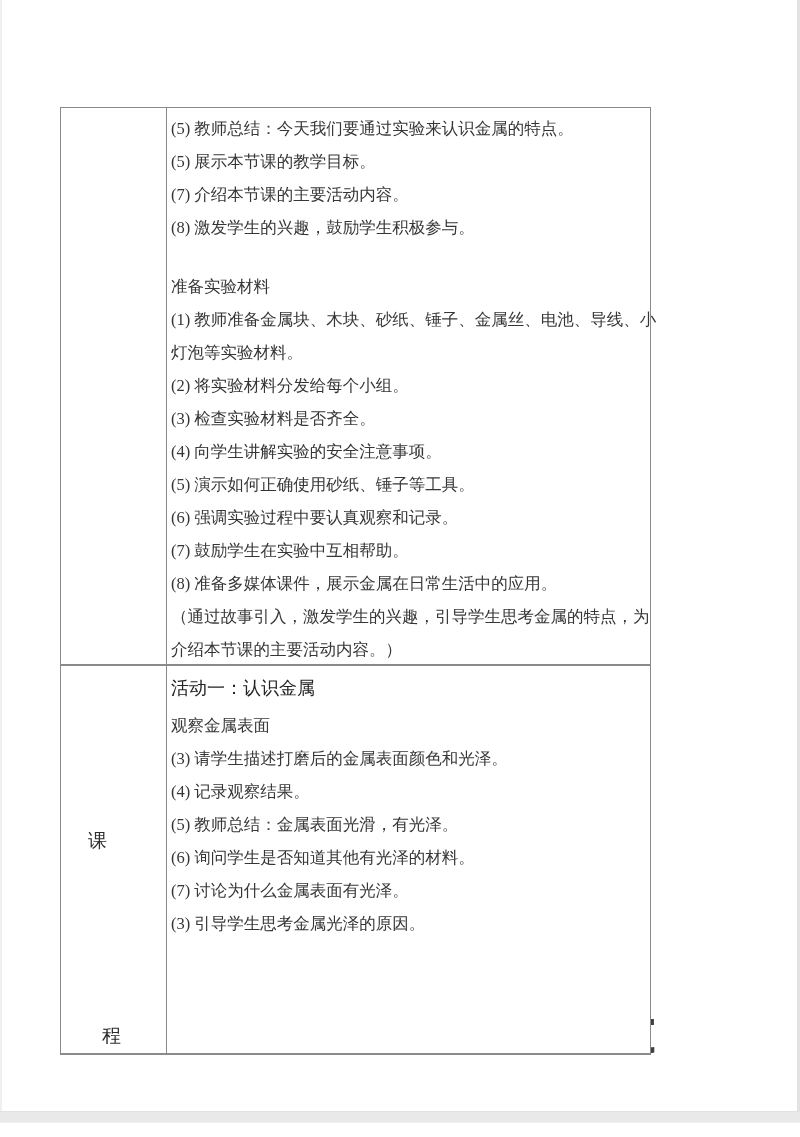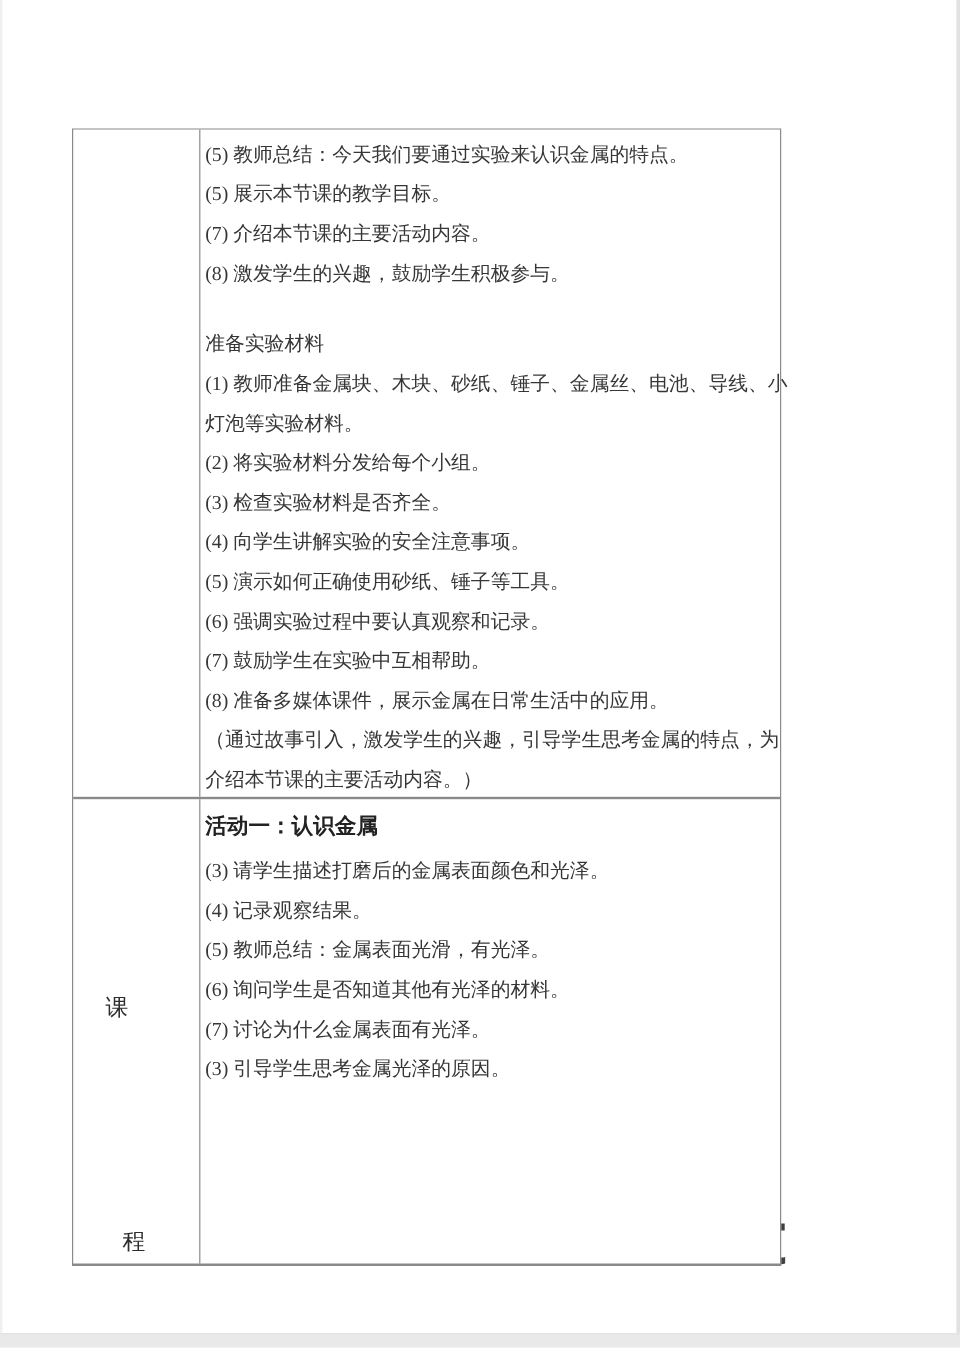--- a/index.html
+++ b/index.html
@@ -89,21 +89,21 @@
   .content-cell p {
     margin: 0;
     line-height: 33px;
     font-size: 16.5px;
     color: #363636;
     white-space: nowrap;
     overflow: visible;
   }
   .gap-before { margin-top: 26px !important; font-family: Liberation Serif, serif; }
   .activity-heading {
-    font-weight: bold;
+    font-weight: normal;
     font-size: 18px !important;
     color: #222222 !important;
     margin-bottom: 4px !important;
   }
   .side-char {
     position: absolute;
     font-size: 19px;
     color: #2d2d2d;
     line-height: 20px;
   }
@@ -144,20 +144,21 @@
       </div>
     </div>
 
     <div class="t-row row2">
       <div class="side-cell">
         <span class="side-char char-top">课</span>
         <span class="side-char char-bottom">程</span>
       </div>
       <div class="content-cell">
         <p class="activity-heading">活动一：认识金属</p>
+        <p>观察金属表面</p>
         <p>(3) 请学生描述打磨后的金属表面颜色和光泽。</p>
         <p>(4) 记录观察结果。</p>
         <p>(5) 教师总结：金属表面光滑，有光泽。</p>
         <p>(6) 询问学生是否知道其他有光泽的材料。</p>
         <p>(7) 讨论为什么金属表面有光泽。</p>
         <p>(3) 引导学生思考金属光泽的原因。</p>
       </div>
     </div>
 
   </div>

